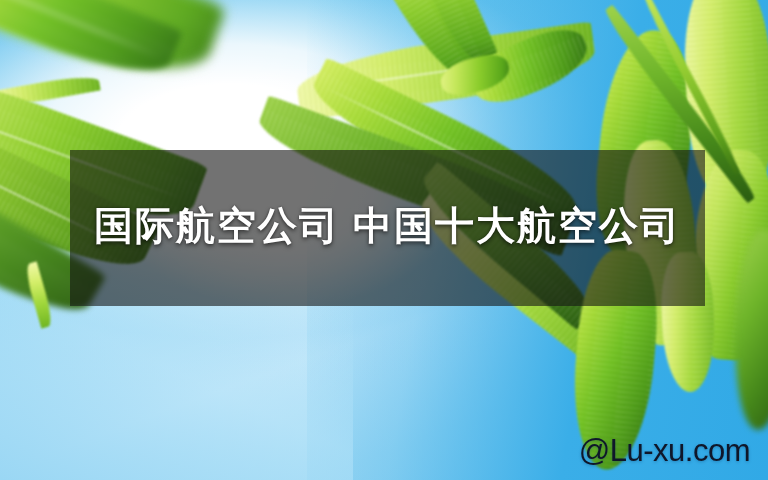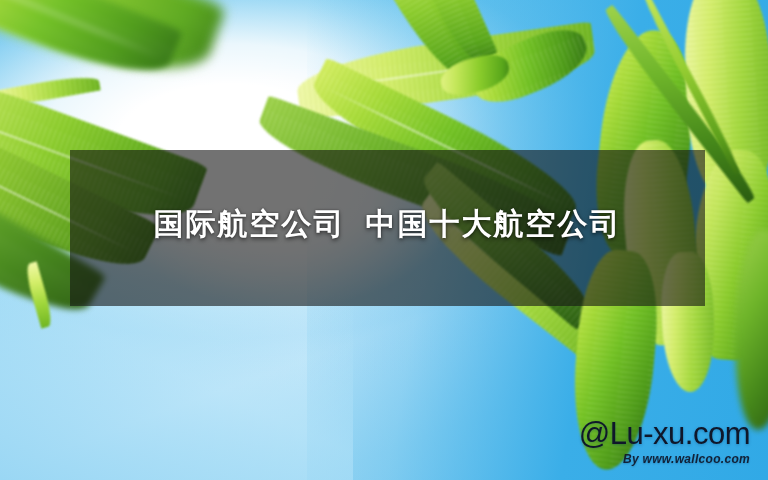--- a/index.html
+++ b/index.html
@@ -68,23 +68,23 @@
     position:absolute;
     left:70px; top:150px;
     width:635px; height:156px;
     z-index:41;
     display:flex; flex-direction:column;
     justify-content:center; align-items:center;
     padding:6px 14px 10px;
   }
   .cap-line {
     color:#ffffff;
-    font-family:Liberation Mono, monospace;
+    font-family:Liberation Sans, sans-serif;
     font-weight:700;
-    font-size:30px;
+    font-size:39px;
     line-height:66px;
     letter-spacing:2px;
     white-space:nowrap;
     text-shadow:0 2px 4px rgba(0,0,0,0.55), 0 0 2px rgba(0,0,0,0.4);
   }
 
   
   #watermark {
     position:absolute;
     right:18px; bottom:14px;
@@ -222,16 +222,15 @@
   </div>
 
   <div id="caption-bar"></div>
 
   <div id="caption-text">
     <div class="cap-line">国际航空公司 中国十大航空公司</div>
   </div>
 
   <div id="watermark">
     <div id="wm-main">@Lu-xu.com</div>
-    <div id="wm-sub">By www.wallcoo.com</div>
   </div>
 
 </div>
 
 </body></html>

